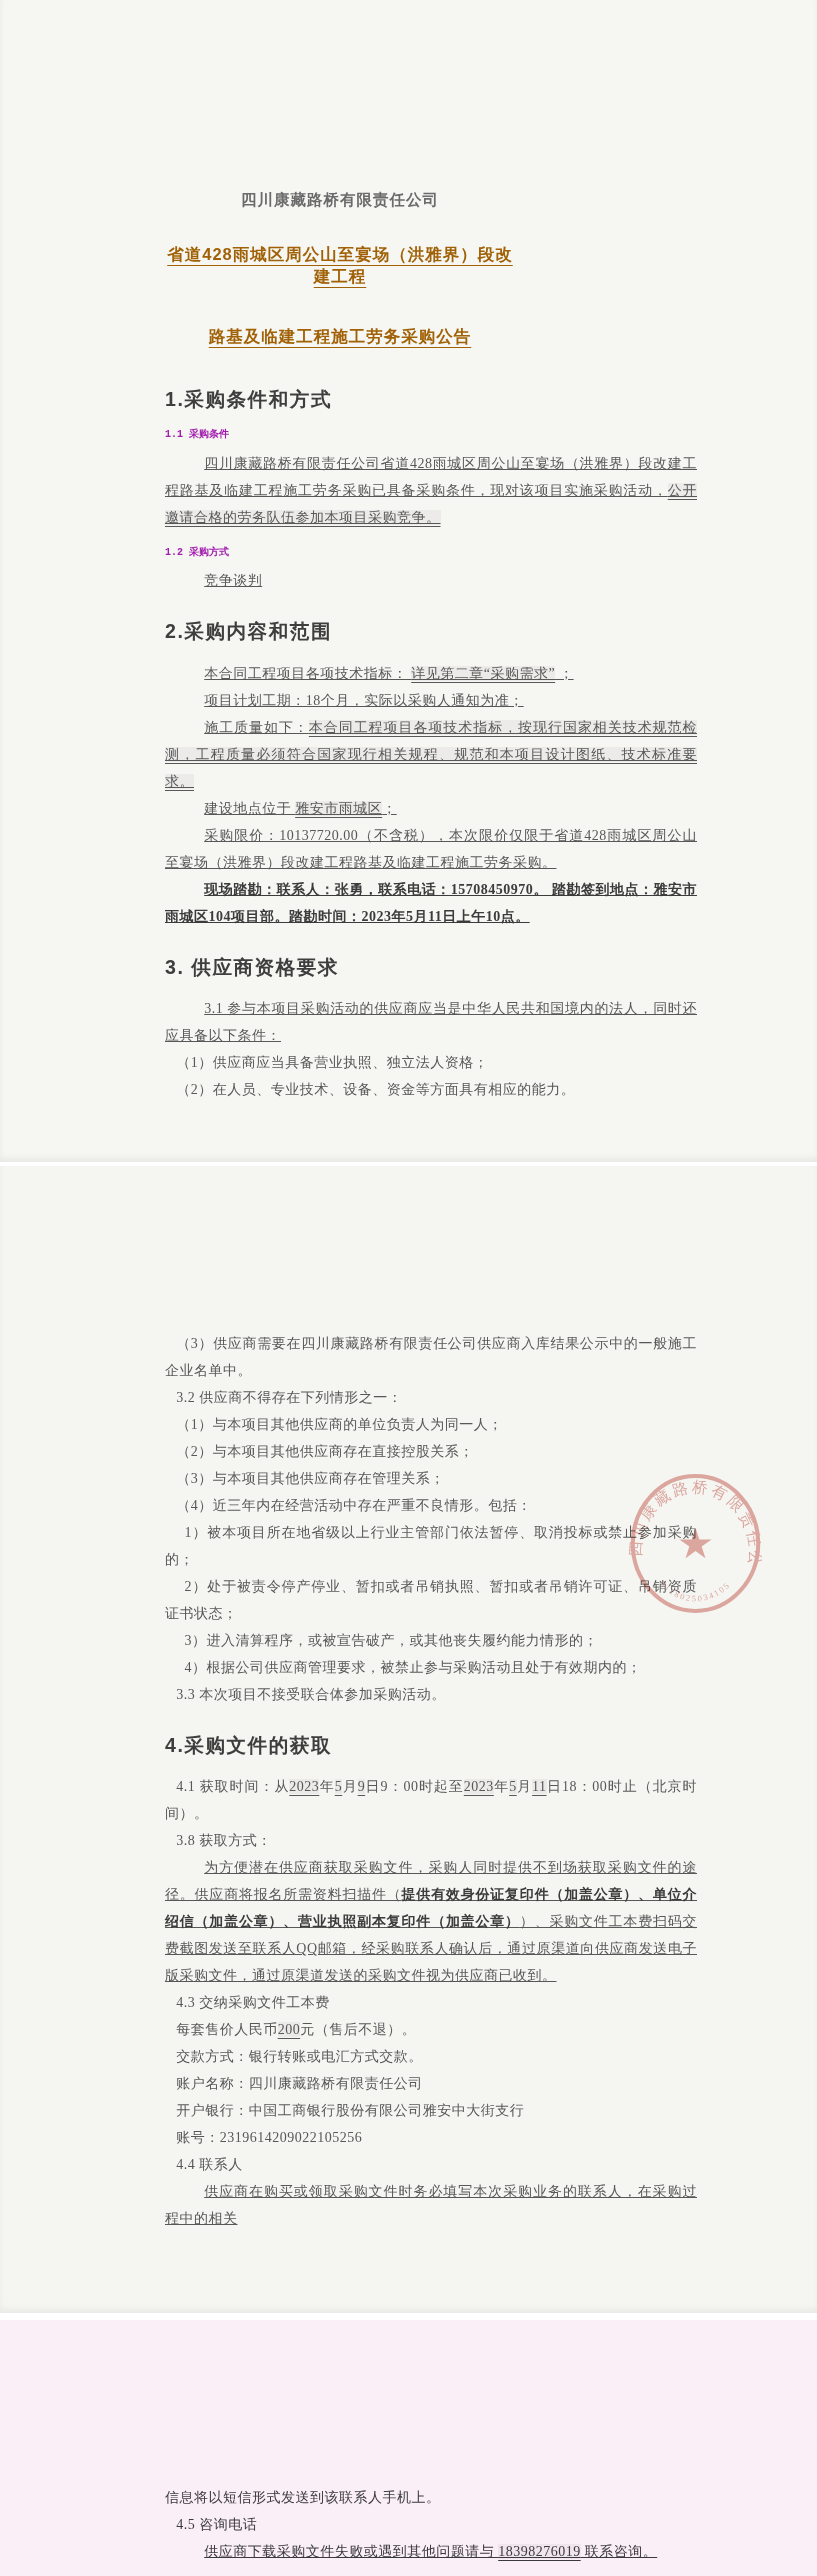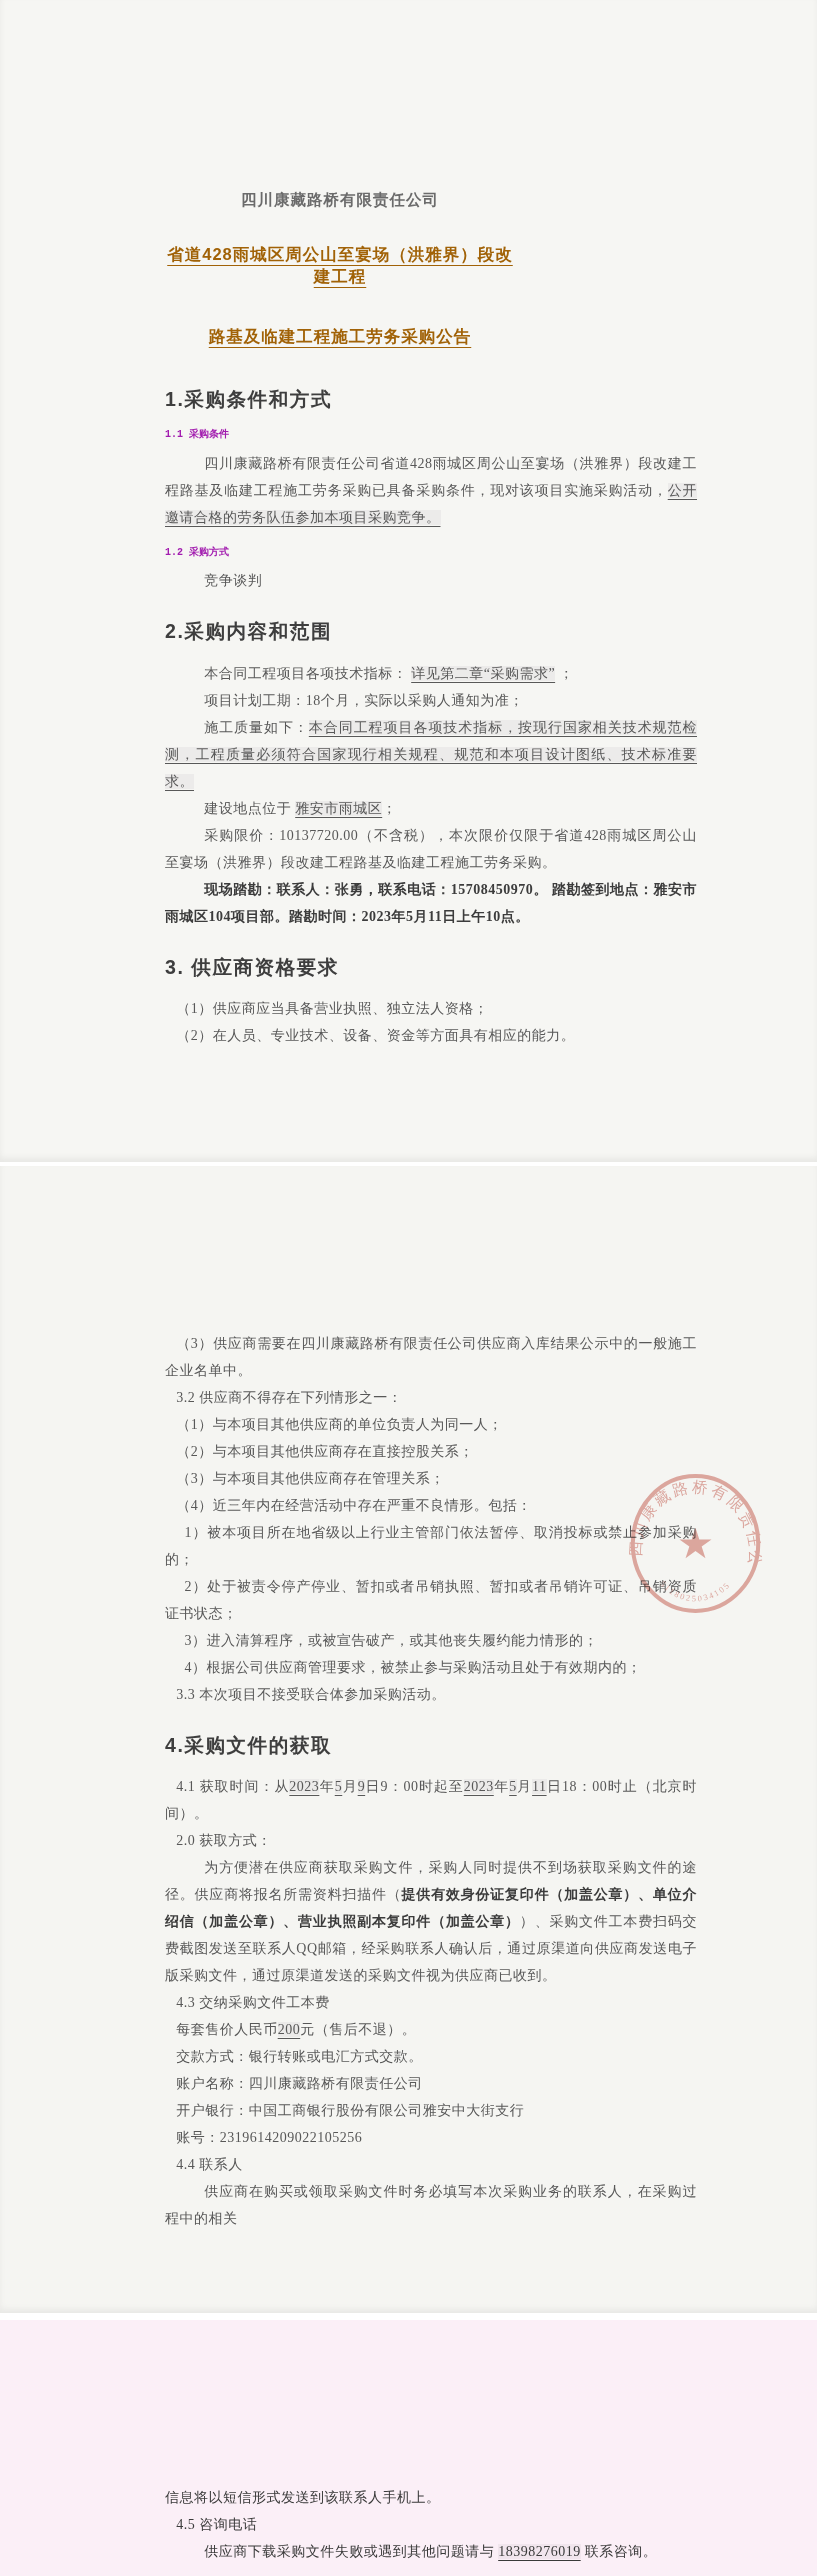--- a/index.html
+++ b/index.html
@@ -15,21 +15,21 @@
   .blk{margin:0;}
   .title{width:350px;text-align:center;font-family:"Liberation Sans","DejaVu Sans",sans-serif;
          font-weight:bold;font-size:15.5px;color:#6b6b6b;letter-spacing:1px;margin:0 0 33px 0;}
   .subtitle{width:350px;text-align:center;font-family:"Liberation Sans","DejaVu Sans",sans-serif;
          font-weight:bold;font-size:16.5px;color:#a16207;letter-spacing:1px;margin:0 0 38px 0;}
   .h1{font-family:"Liberation Sans","DejaVu Sans",sans-serif;font-weight:bold;
       font-size:19.6px;letter-spacing:1.5px;color:#3e3e3e;margin:24px 0 14.4px 0;}
   .h2{font-family:Liberation Mono, monospace;font-weight:bold;
       font-size:10px;color:#a21caf;margin:14.4px 0 8.2px 0;}
   .p{font-size:14px;line-height:27px;text-align:justify;letter-spacing:0.5px;}
-  .ind{text-indent:2.8em;}
+  .ind{text-indent:2.8em;text-decoration:underline;}
   .li{text-indent:0.8em;}
   .li2{text-indent:1.4em;}
   .bold{font-weight:bold;color:#3c3c3c;}
   span.u{text-decoration:underline;text-underline-offset:3.6px;text-decoration-thickness:0.8px;}
   .p span.u{background:rgba(130,118,124,0.08);}
   .subtitle span.u{text-underline-offset:5.2px;}
   .stamp{position:absolute;mix-blend-mode:multiply;}
   .stamp-faint{left:628px;top:306px;width:135px;height:143px;opacity:0.42;}
 </style>
 </head>
@@ -46,41 +46,42 @@
       <div class="blk h2"><span>1.2 采购方式</span></div>
       <div class="blk p ind"><span>竞争谈判</span></div>
       <div class="blk h1"><span>2.采购内容和范围</span></div>
       <div class="blk p ind"><span>本合同工程项目各项技术指标： </span><span class="u">详见第二章“采购需求”</span><span> ；</span></div>
       <div class="blk p ind"><span>项目计划工期：18个月，实际以采购人通知为准；</span></div>
       <div class="blk p ind"><span>施工质量如下：</span><span class="u">本合同工程项目各项技术指标，按现行国家相关技术规范检测，工程质量必须符合国家现行相关规程、规范和本项目设计图纸、技术标准要求。</span></div>
       <div class="blk p ind"><span>建设地点位于 </span><span class="u">雅安市雨城区</span><span>；</span></div>
       <div class="blk p ind"><span>采购限价：10137720.00（不含税），本次限价仅限于省道428雨城区周公山至宴场（洪雅界）段改建工程路基及临建工程施工劳务采购。</span></div>
       <div class="blk p ind bold"><span>现场踏勘：联系人：张勇，联系电话：15708450970。 踏勘签到地点：雅安市雨城区104项目部。踏勘时间：2023年5月11日上午10点。</span></div>
       <div class="blk h1"><span>3. 供应商资格要求</span></div>
+      <div class="blk p ind"><span>3.1 参与本项目采购活动的供应商应当是中华人民共和国境内的法人，同时还应具备以下条件：</span></div>
       <div class="blk p li"><span>（1）供应商应当具备营业执照、独立法人资格；</span></div>
       <div class="blk p li"><span>（2）在人员、专业技术、设备、资金等方面具有相应的能力。</span></div>
     </div>
 </section>
 
 <section class="page page-2">
   <div>
       <div class="blk p li"><span>（3）供应商需要在四川康藏路桥有限责任公司供应商入库结果公示中的一般施工企业名单中。</span></div>
       <div class="blk p li"><span>3.2 供应商不得存在下列情形之一：</span></div>
       <div class="blk p li"><span>（1）与本项目其他供应商的单位负责人为同一人；</span></div>
       <div class="blk p li"><span>（2）与本项目其他供应商存在直接控股关系；</span></div>
       <div class="blk p li"><span>（3）与本项目其他供应商存在管理关系；</span></div>
       <div class="blk p li"><span>（4）近三年内在经营活动中存在严重不良情形。包括：</span></div>
       <div class="blk p li2"><span>1）被本项目所在地省级以上行业主管部门依法暂停、取消投标或禁止参加采购的；</span></div>
       <div class="blk p li2"><span>2）处于被责令停产停业、暂扣或者吊销执照、暂扣或者吊销许可证、吊销资质证书状态；</span></div>
       <div class="blk p li2"><span>3）进入清算程序，或被宣告破产，或其他丧失履约能力情形的；</span></div>
       <div class="blk p li2"><span>4）根据公司供应商管理要求，被禁止参与采购活动且处于有效期内的；</span></div>
       <div class="blk p li"><span>3.3 本次项目不接受联合体参加采购活动。</span></div>
       <div class="blk h1"><span>4.采购文件的获取</span></div>
       <div class="blk p li"><span>4.1 获取时间：从</span><span class="u">2023</span><span>年</span><span class="u">5</span><span>月</span><span class="u">9</span><span>日9：00时起至</span><span class="u">2023</span><span>年</span><span class="u">5</span><span>月</span><span class="u">11</span><span>日18：00时止（北京时间）。</span></div>
-      <div class="blk p li"><span>2.0 获取方式：</span></div>
+      <div class="blk p li"><span>3.8 获取方式：</span></div>
       <div class="blk p ind"><span>为方便潜在供应商获取采购文件，采购人同时提供不到场获取采购文件的途径。供应商将报名所需资料扫描件（</span><span class="bold">提供有效身份证复印件（加盖公章）、单位介绍信（加盖公章）、营业执照副本复印件（加盖公章）</span><span>）、采购文件工本费扫码交费截图发送至联系人QQ邮箱，经采购联系人确认后，通过原渠道向供应商发送电子版采购文件，通过原渠道发送的采购文件视为供应商已收到。</span></div>
       <div class="blk p li"><span>4.3 交纳采购文件工本费</span></div>
       <div class="blk p li"><span>每套售价人民币</span><span class="u">200</span><span>元（售后不退）。</span></div>
       <div class="blk p li"><span>交款方式：银行转账或电汇方式交款。</span></div>
       <div class="blk p li"><span>账户名称：四川康藏路桥有限责任公司</span></div>
       <div class="blk p li"><span>开户银行：中国工商银行股份有限公司雅安中大街支行</span></div>
       <div class="blk p li"><span>账号：2319614209022105256</span></div>
       <div class="blk p li"><span>4.4 联系人</span></div>
       <div class="blk p ind"><span>供应商在购买或领取采购文件时务必填写本次采购业务的联系人，在采购过程中的相关</span></div>
     </div>

